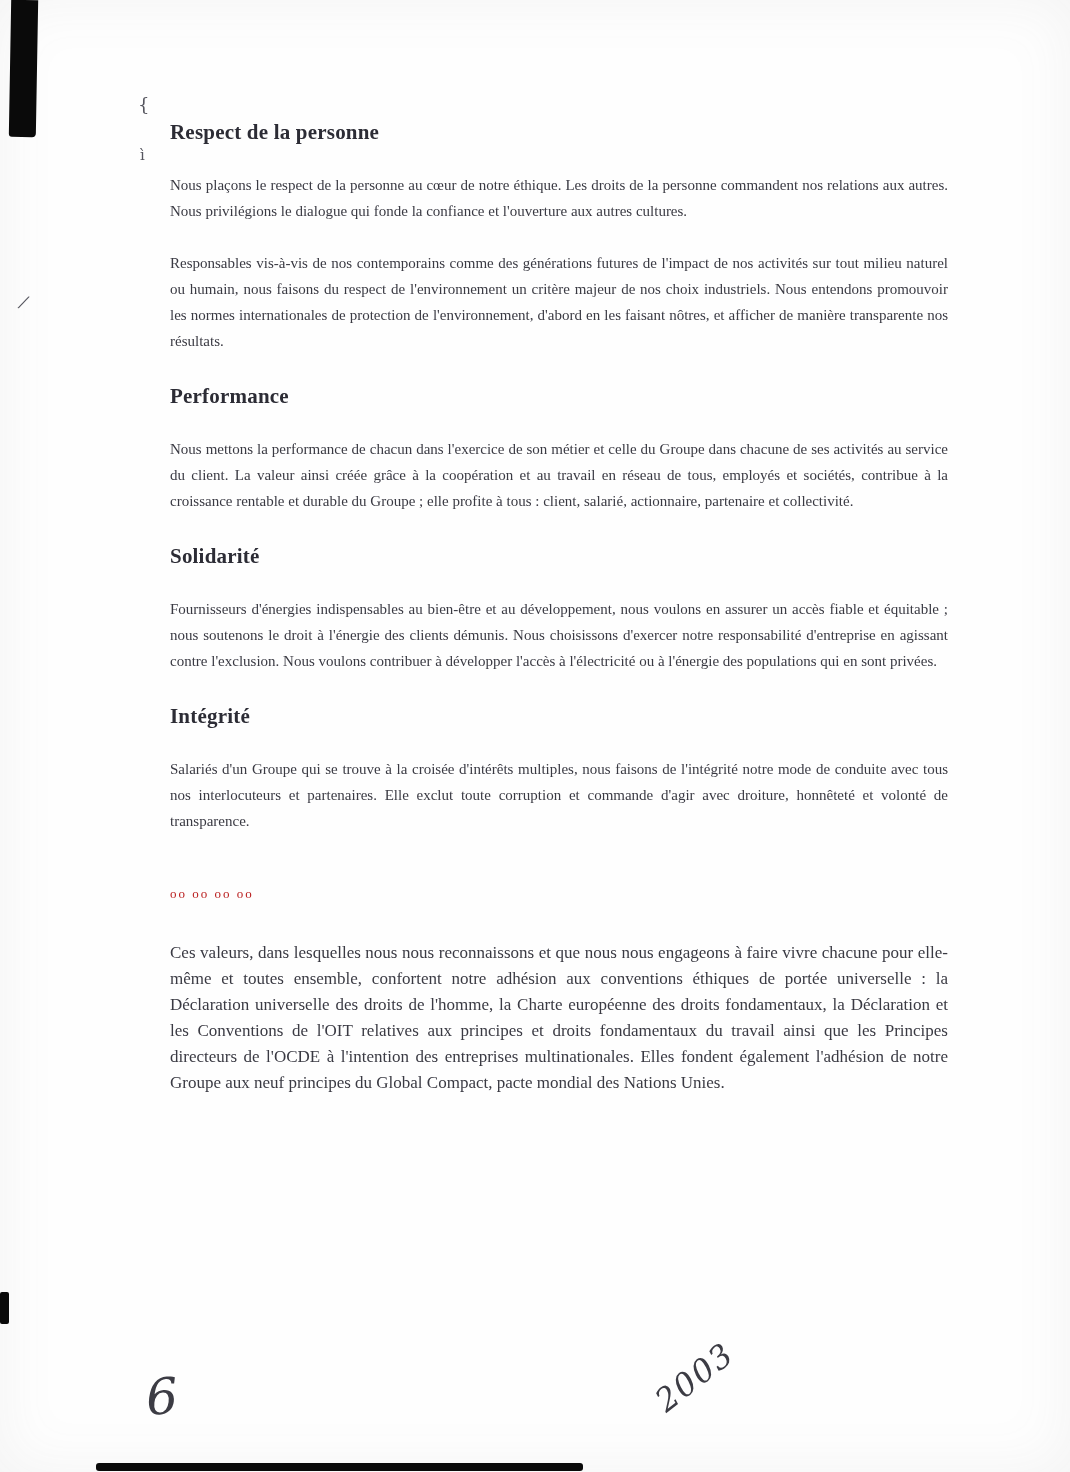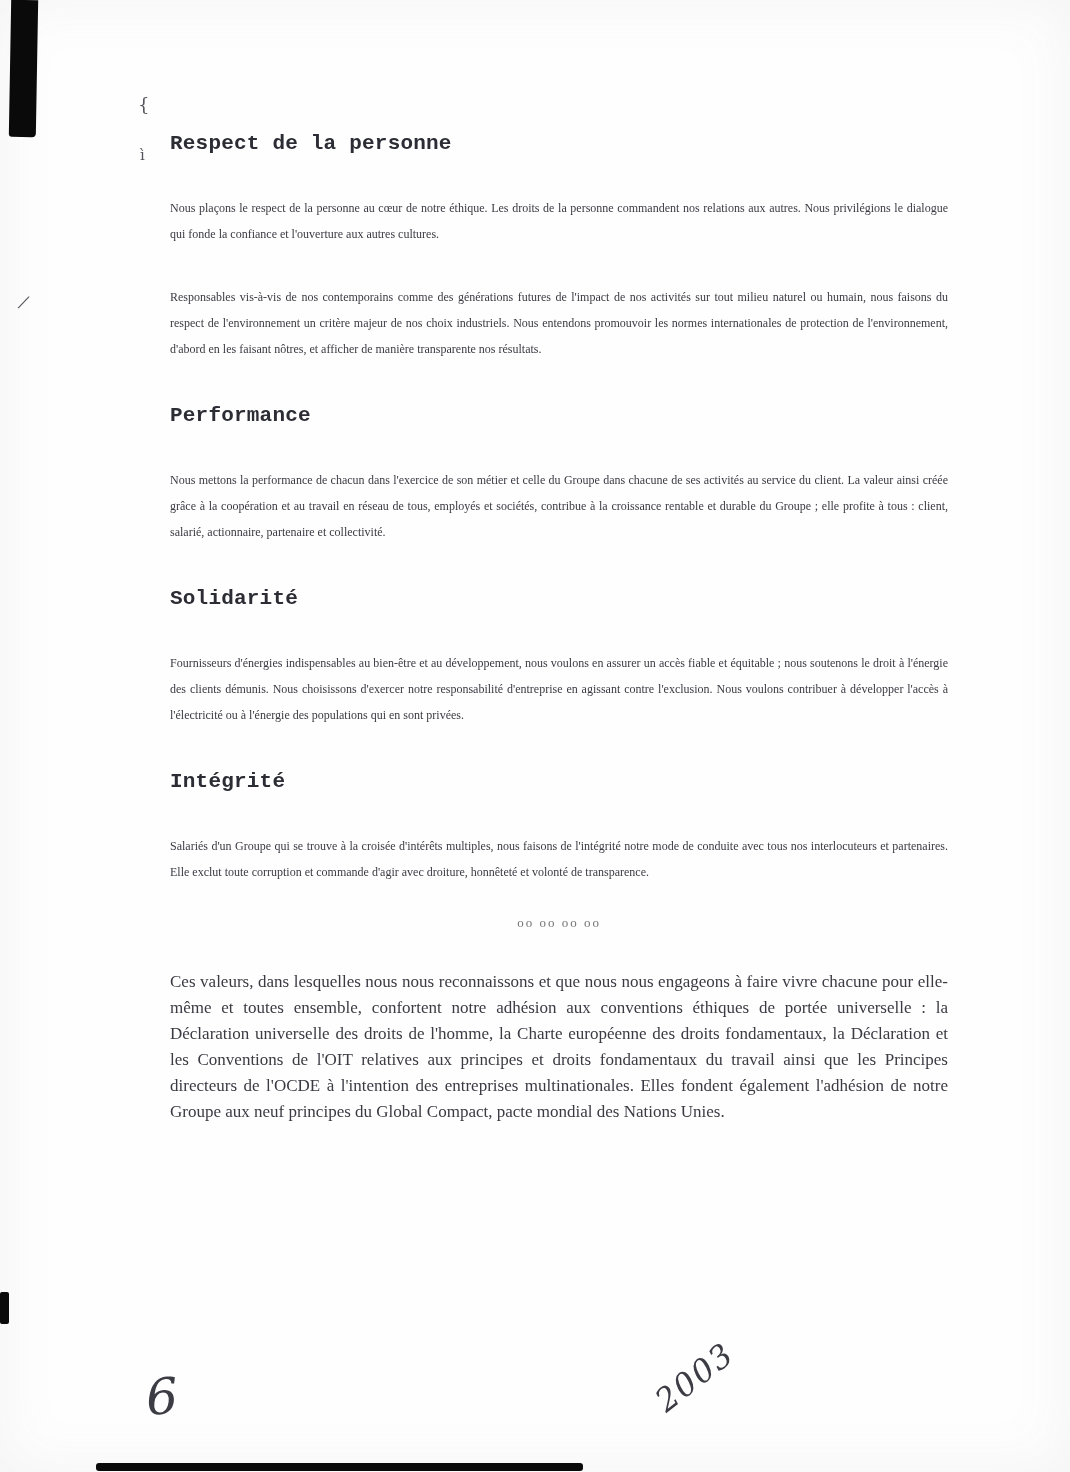--- a/index.html
+++ b/index.html
@@ -26,41 +26,39 @@
   }
   .intro {
     font-weight: 700;
     font-size: 17.5px;
     line-height: 26px;
     text-align: justify;
     color: #26262e;
     letter-spacing: 0.1px;
   }
   .section-heading {
-    margin-top: 40px;
+    margin-top: 28px;
     font-size: 21px;
     font-weight: 700;
     line-height: 28px;
     color: #2c2c35;
     letter-spacing: 0.2px;
-    font-family: Liberation Mono, monospace;
   }
   .section-body {
-    margin-top: 37px;
-    font-size: 12px;
+    margin-top: 26px;
+    font-size: 15px;
     line-height: 26px;
     text-align: justify;
     color: #3a3a43;
   }
   .separator {
-    margin-top: 30px;
-    text-align: center;
+    margin-top: 52px;
     font-size: 13px;
     letter-spacing: 2px;
-    color: #737373;
+    color: #b91c1c;
   }
   .closing {
     margin-top: 38px;
     font-size: 17px;
     line-height: 26px;
     text-align: justify;
     color: #3a3a43;
   }
   
   .hand-number {

